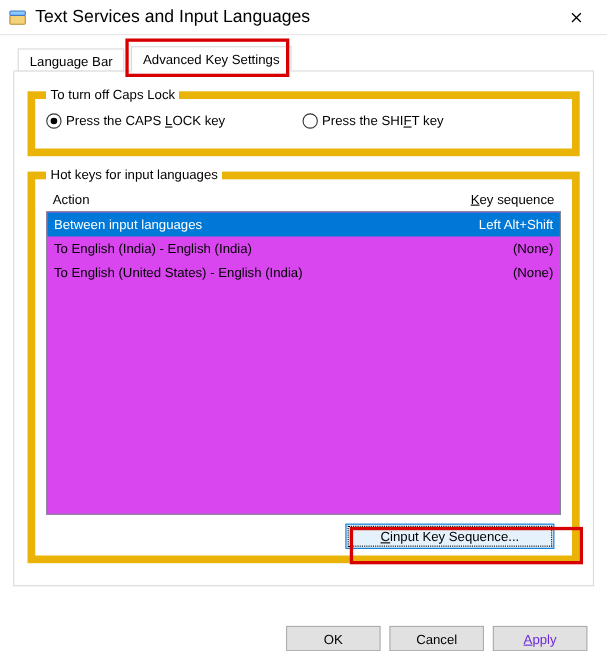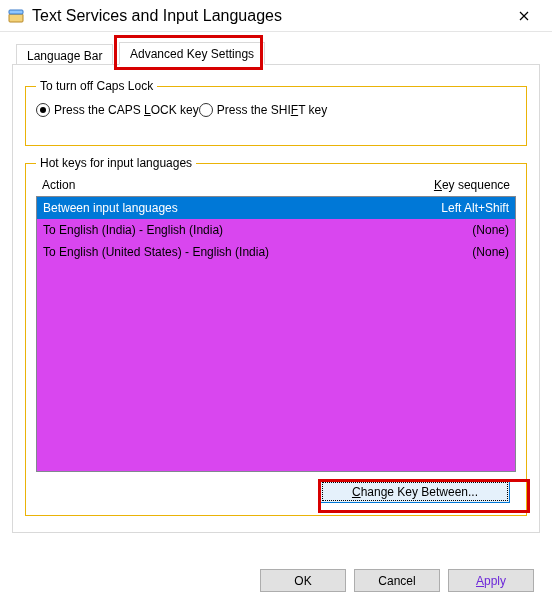--- a/index.html
+++ b/index.html
@@ -67,28 +67,29 @@
     z-index: 10;
   }
   .content {
     margin: 0 12px;
     padding: 10px 6px 6px 6px;
     border: 1px solid #d9d9d9;
     border-top: none;
     height: 468px;
   }
   fieldset {
-    border: 1px solid #eab308;
+    border: 7px solid #eab308;
     margin: 4px 6px 10px 6px;
-    padding: 6px 10px 28px 10px;
+    padding: 6px 10px 18px 10px;
     font-size: 12px;
   }
   legend { padding: 0 4px; }
   .radio-row {
     display: flex;
+    gap: 70px;
     margin-top: 4px;
   }
   .radio-opt {
     display: flex;
     align-items: center;
     gap: 4px;
   }
   .radio-circle {
     width: 14px; height: 14px;
     border: 1px solid #333;
@@ -224,21 +225,21 @@
       <div class="list-row">
         <span class="col-action">To English (India) - English (India)</span>
         <span class="col-seq">(None)</span>
       </div>
       <div class="list-row">
         <span class="col-action">To English (United States) - English (India)</span>
         <span class="col-seq">(None)</span>
       </div>
     </div>
     <div class="change-btn-row">
-      <button class="win-btn focused" style="min-width:190px;"><u>C</u><span>hange Key Between...</span></button>
+      <button class="win-btn focused" style="min-width:190px;"><u>C</u><span>input Key Sequence...</span></button>
     </div>
   </fieldset>
 
 </div>
 
 <div class="highlight-red" style="left:318px; top:479px; width:212px; height:34px;"></div>
 
 <div class="button-bar">
   <button class="win-btn">OK</button>
   <button class="win-btn">Cancel</button>

